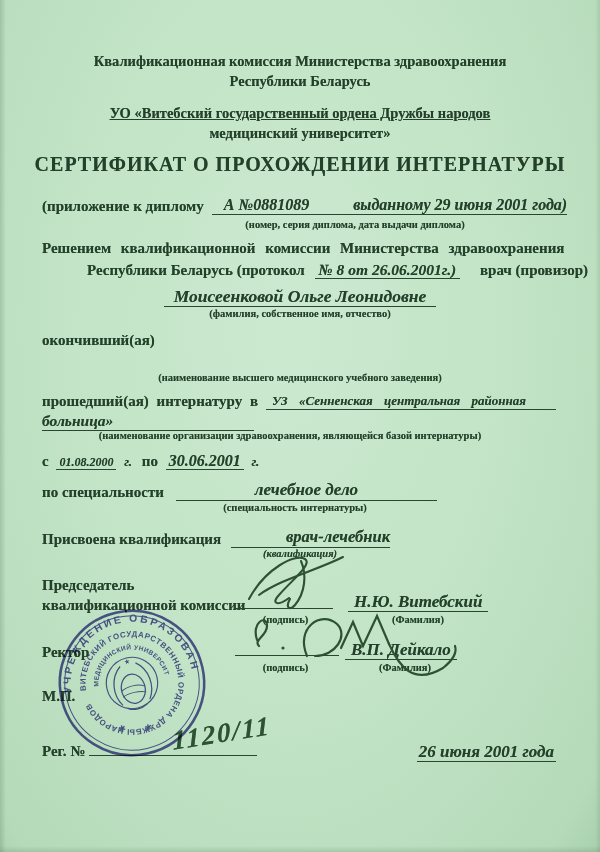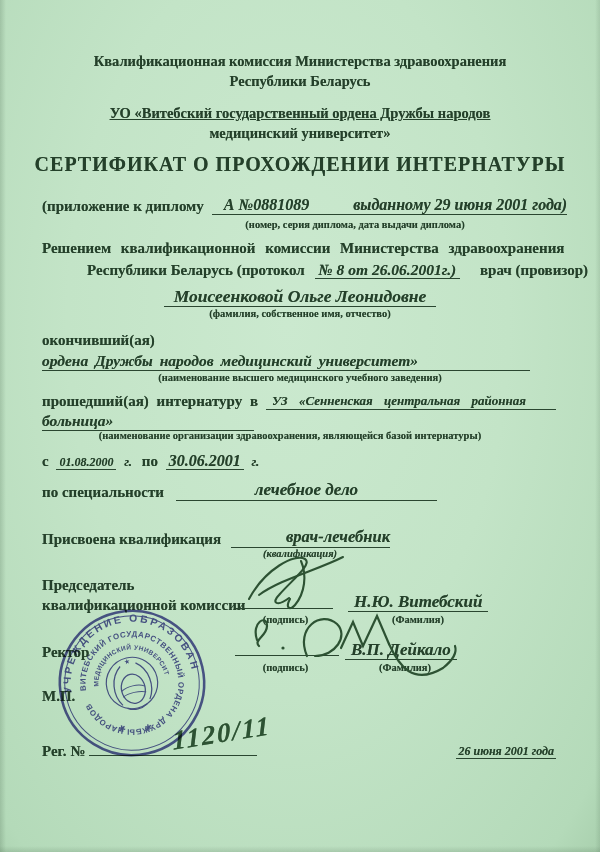--- a/index.html
+++ b/index.html
@@ -59,23 +59,20 @@
     <span style="margin-left:16px;">врач (провизор)</span>
   </div>
   <div class="ln ctr" style="top:286px;">
     <span class="hand ul" style="font-size:17.5px;padding:0 10px;">Моисеенковой Ольге Леонидовне</span>
   </div>
   <div class="cap" style="left:155px;top:308px;width:290px;">(фамилия, собственное имя, отчество)</div>
 
   <div class="ln fillrow" style="left:42px;top:332px;width:514px;">
     <span>окончивший(ая)</span>
   </div>
-  <div class="ln" style="left:42px;top:352px;width:514px;">
-    <span class="ul" style="display:inline-block;width:488px;"><span class="hand" style="font-size:15.5px;word-spacing:3px;">ордена Дружбы народов медицинский университет»</span></span>
-  </div>
   <div class="cap" style="left:145px;top:372px;width:310px;">(наименование высшего медицинского учебного заведения)</div>
 
   <div class="ln fillrow" style="left:42px;top:393px;width:514px;word-spacing:4px;">
     <span>прошедший(ая) интернатуру в</span>
     <span class="fill ul" style="margin-left:8px;">
       <span class="hand" style="font-size:13px;padding-left:6px;word-spacing:8px;">УЗ «Сенненская центральная районная</span>
     </span>
   </div>
   <div class="ln" style="left:42px;top:412px;width:514px;">
     <span class="ul" style="display:inline-block;width:212px;"><span class="hand" style="font-size:15.5px;">больница»</span></span>
@@ -90,20 +87,21 @@
     <span class="hand ul" style="font-size:16px;margin:0 4px;padding:0 3px;">30.06.2001</span>
     <span style="font-style:italic;font-size:13px;">г.</span>
   </div>
 
   <div class="ln fillrow" style="left:42px;top:480px;width:395px;">
     <span>по специальности</span>
     <span class="fill ul" style="margin-left:12px;justify-content:center;">
       <span class="hand" style="font-size:17px;">лечебное дело</span>
     </span>
   </div>
+  <div class="cap" style="left:165px;top:502px;width:260px;">(специальность интернатуры)</div>
 
   <div class="ln fillrow" style="left:42px;top:527px;width:348px;">
     <span>Присвоена квалификация</span>
     <span class="fill ul" style="margin-left:10px;justify-content:flex-end;">
       <span class="hand" style="font-size:16.5px;">врач-лечебник</span>
     </span>
   </div>
   <div class="cap" style="left:185px;top:548px;width:230px;font-style:italic;">(квалификация)</div>
 
   <div class="ln" style="left:42px;top:577px;">Председатель</div>
@@ -123,21 +121,21 @@
   <div class="cap" style="left:238px;top:662px;width:95px;">(подпись)</div>
   <div class="cap" style="left:345px;top:662px;width:120px;">(Фамилия)</div>
 
   <div class="ln" style="left:42px;top:688px;">М.П.</div>
   <div class="ln" style="left:42px;top:742px;">
     <span>Рег. №</span>
     <span class="ul" style="display:inline-block;width:168px;height:13px;"></span>
   </div>
   <div class="regnum" style="left:172px;top:718px;">1120/11</div>
   <div class="ln" style="left:380px;top:742px;width:176px;text-align:right;">
-    <span class="hand ul" style="font-size:12px;padding:0 2px;">26 июня 2001 года</span>
+    <span class="hand ul" style="font-size:17px;padding:0 2px;">26 июня 2001 года</span>
   </div>
 
   <svg class="sig-svg" style="left:243px;top:551px;" width="115" height="62" viewBox="0 0 115 62">
     <g fill="none" stroke="#2d5233" stroke-width="2.1" stroke-linecap="round">
       <path d="M6,48 C22,18 52,2 62,8 C70,13 48,30 36,44 C28,52 34,56 46,47"></path>
       <path d="M16,44 C38,28 72,20 100,6"></path>
       <path d="M58,10 C64,24 62,42 52,54 C47,60 42,57 47,48"></path>
     </g>
   </svg>
 

